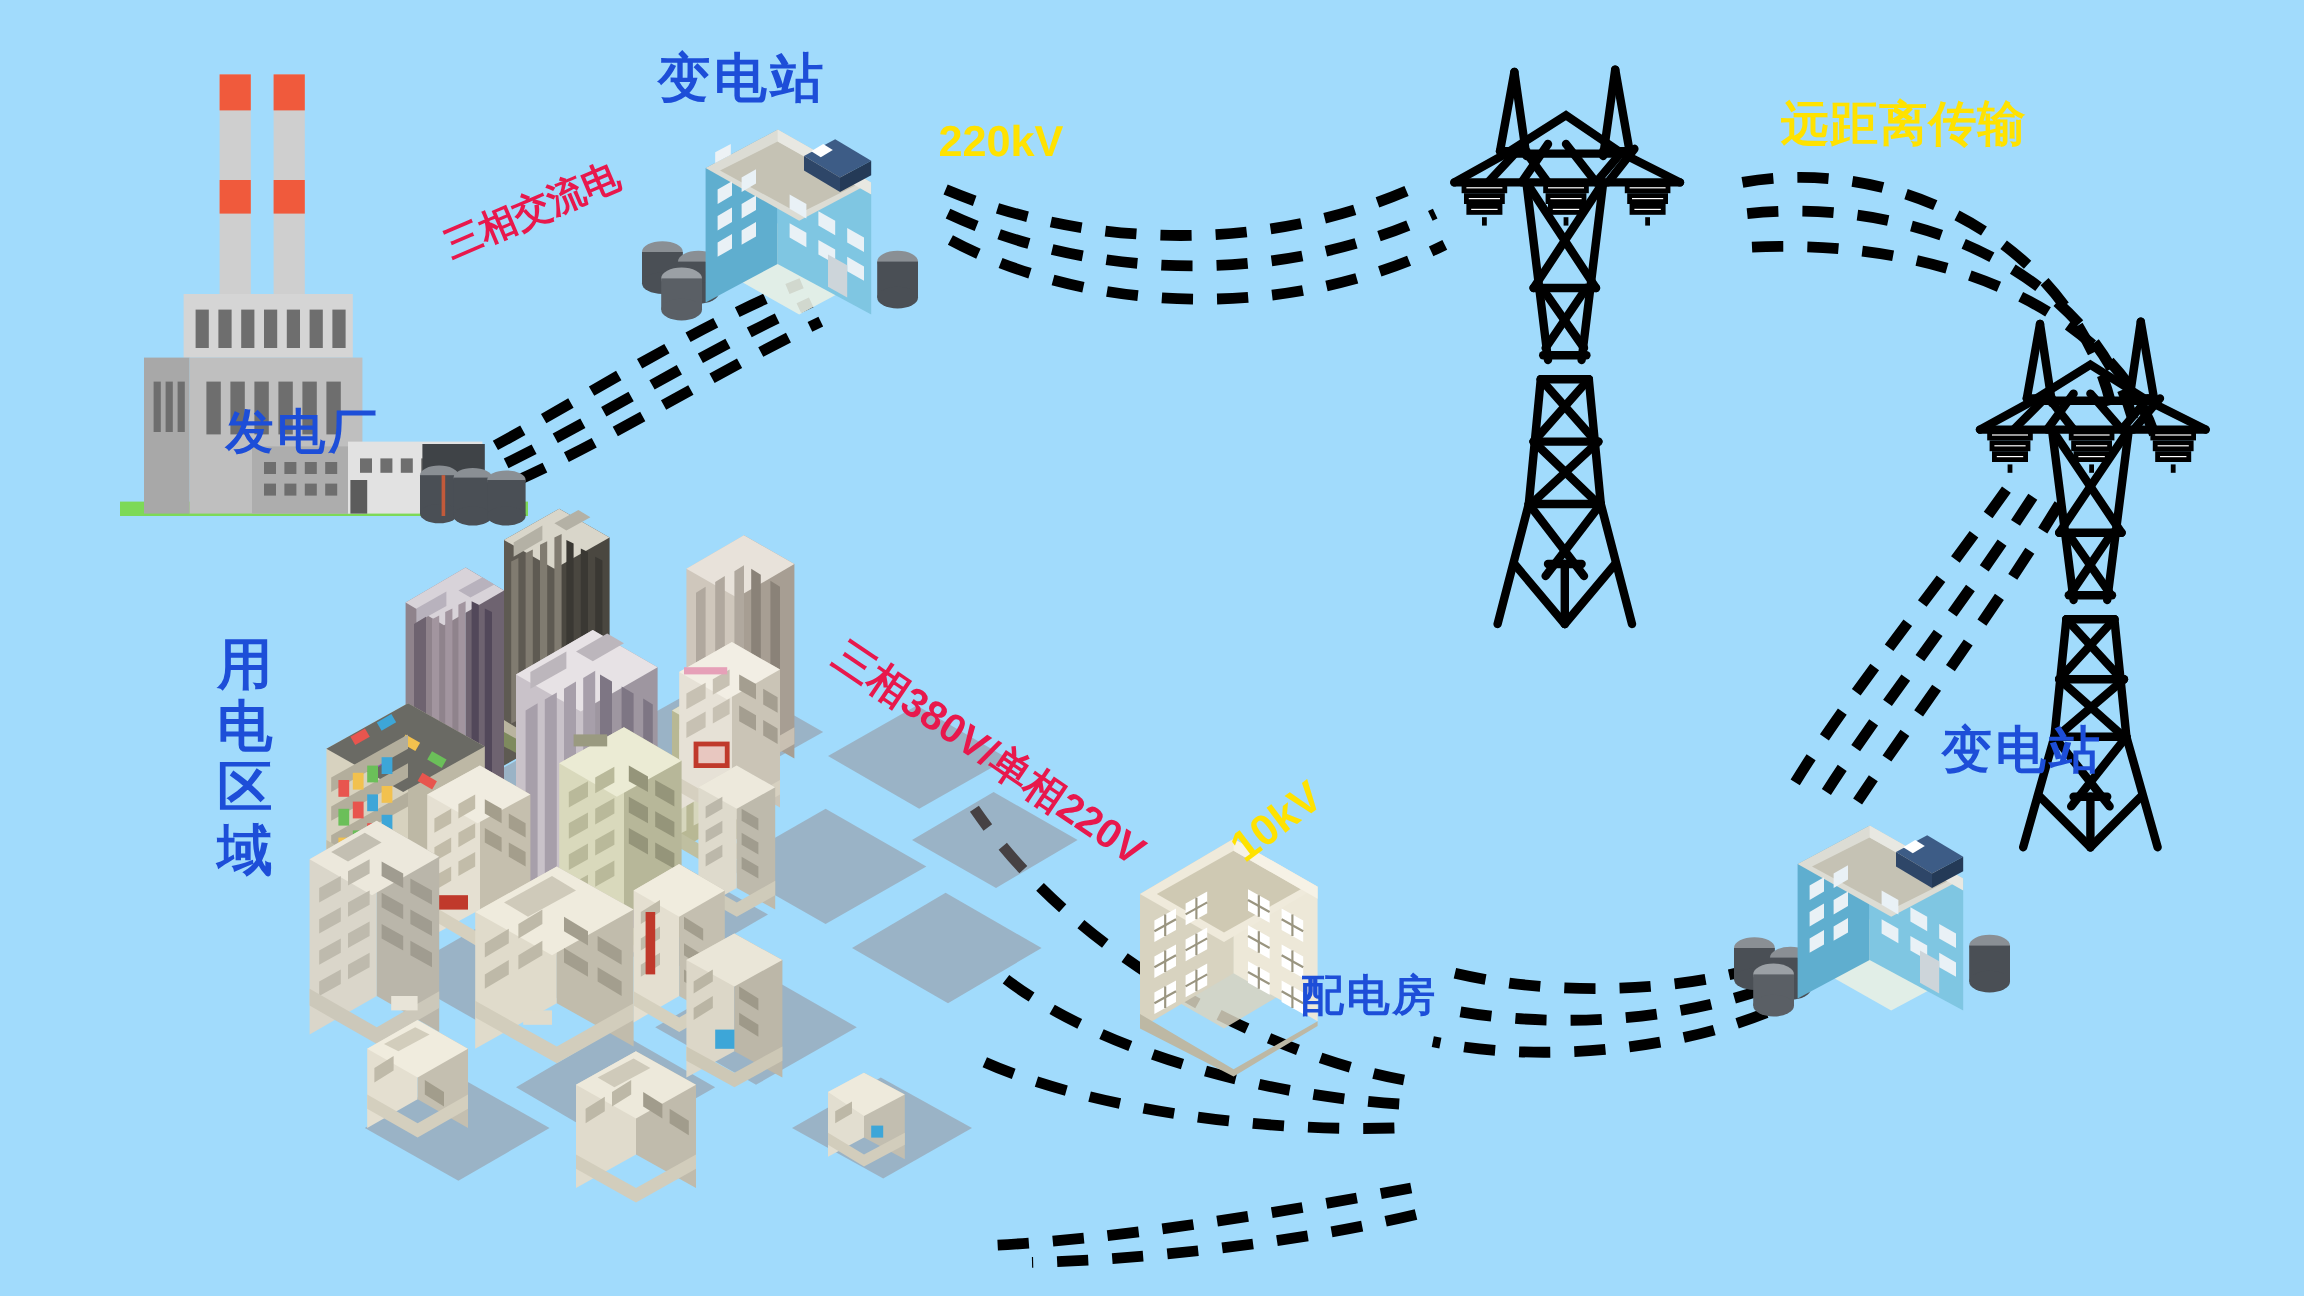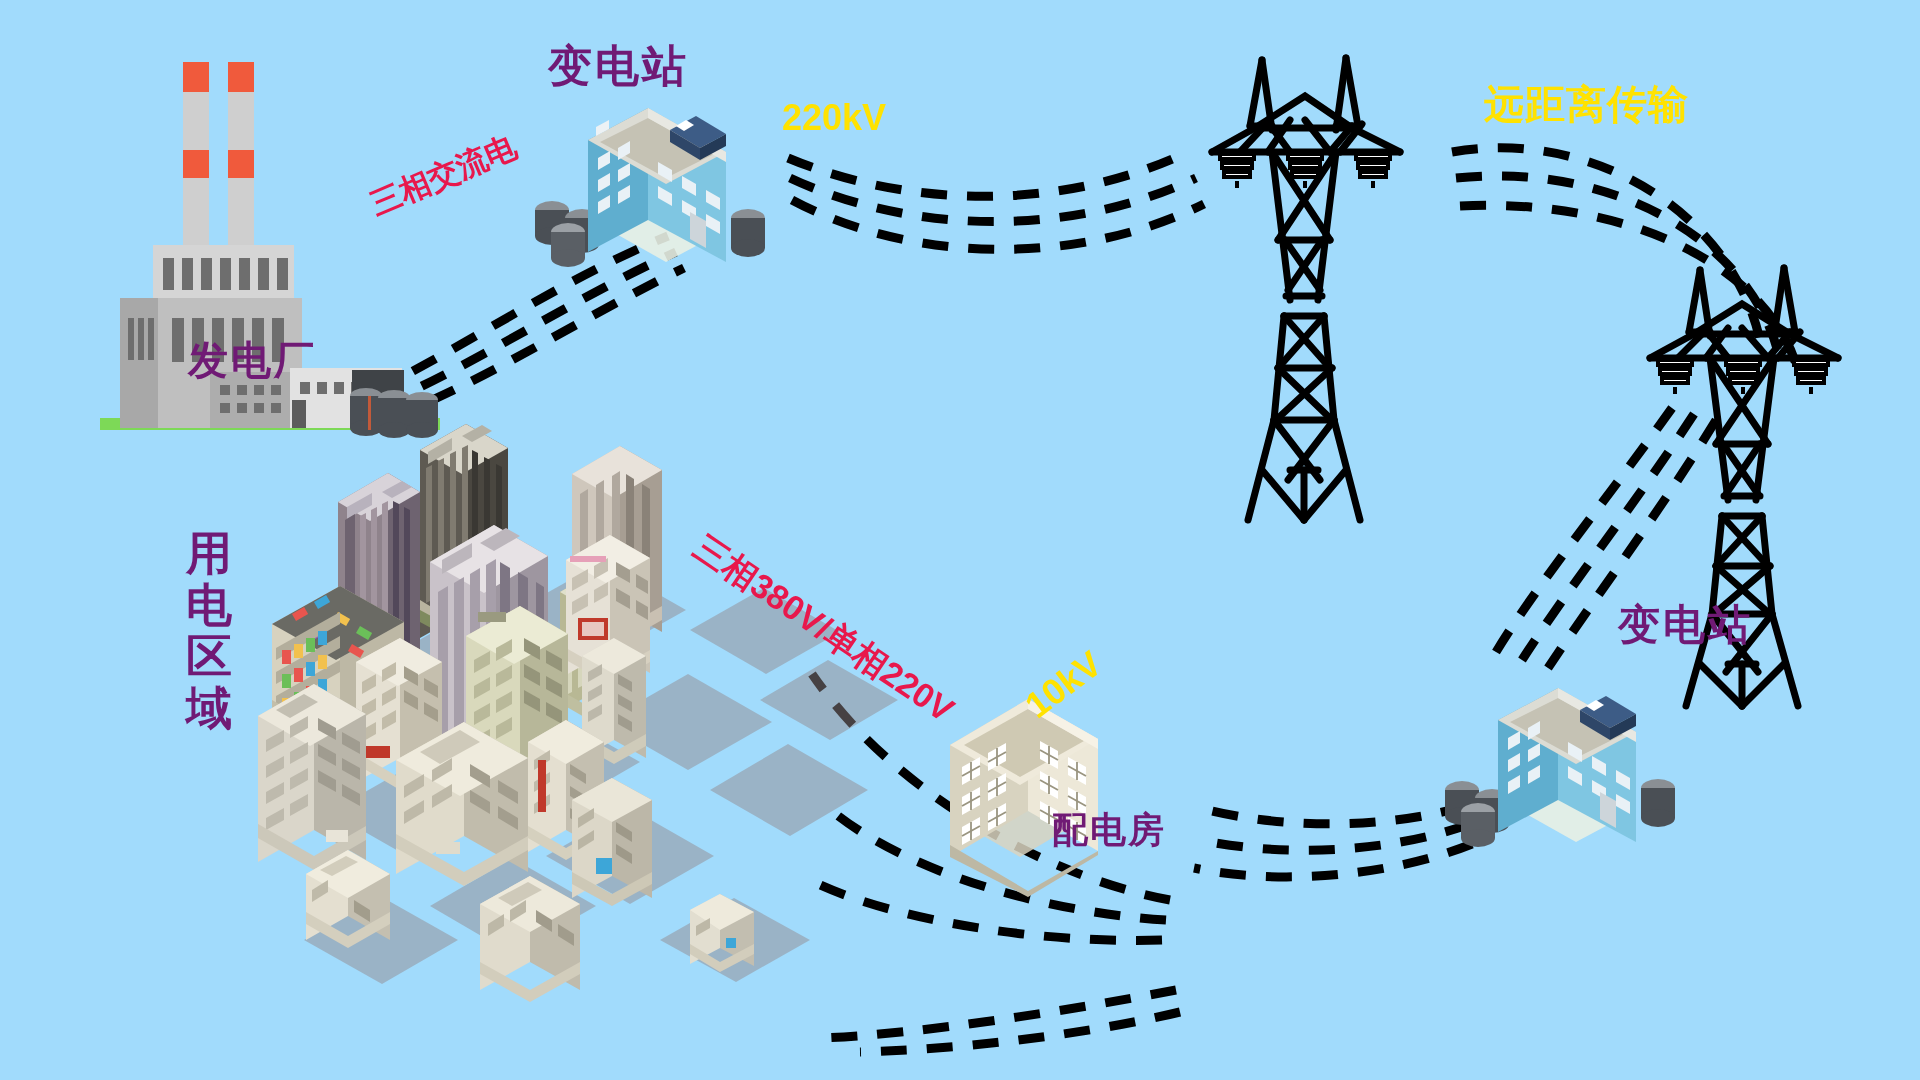--- a/index.html
+++ b/index.html
@@ -6,21 +6,21 @@
   html,body{margin:0;padding:0;}
   body{
     width:1920px;height:1080px;overflow:hidden;
     font-family:"Liberation Sans","DejaVu Sans",sans-serif;
     background:#A1DBFC;
   }
   #stage{position:relative;width:1920px;height:1080px;background:#A1DBFC;}
   .layer{position:absolute;left:0;top:0;width:1920px;height:1080px;}
   svg.layer{overflow:visible;}
   .lbl{position:absolute;white-space:nowrap;font-weight:bold;line-height:1;}
-  .lbl-white{color:#701a75;}
+  .lbl-white{color:#1d4ed8;}
   .lbl-yellow{color:#FFE200;}
   .lbl-crimson{color:#E8184C;}
   .rot{transform-origin:left center;}
 </style>
 </head>
 <body>
 
 <div id="stage">
 
   <svg class="layer" viewBox="0 0 1920 1080">
@@ -824,23 +824,23 @@
       <polygon points="480,962 530,990 580,962 580,974 530,1002 480,974" fill="#D2CDBC"></polygon>
     </g>
   </svg>
 
   <div class="lbl lbl-white" style="left:188px;top:340px;font-size:40px;letter-spacing:3px;">发电厂</div>
 
   <div class="lbl lbl-white" style="left:548px;top:44px;font-size:44px;letter-spacing:3px;">变电站</div>
 
   <div class="lbl lbl-white" style="left:1618px;top:604px;font-size:42px;letter-spacing:3px;">变电站</div>
 
-  <div class="lbl lbl-white" style="left:1052px;top:812px;font-size:36px;letter-spacing:2px;">配电房</div>
-
-  <div class="lbl lbl-white" style="left:176px;top:528px;font-size:46px;width:56px;white-space:normal;line-height:1.12;text-align:right;letter-spacing:0;font-family:Liberation Serif, serif;">用电区域</div>
+  <div class="lbl lbl-white" style="left:1084px;top:812px;font-size:36px;letter-spacing:2px;">配电房</div>
+
+  <div class="lbl lbl-white" style="left:176px;top:528px;font-size:46px;width:56px;white-space:normal;line-height:1.12;text-align:center;letter-spacing:0;font-family:Liberation Serif, serif;">用电区域</div>
 
   <div class="lbl lbl-crimson rot" style="left:372px;top:190px;font-size:31px;transform:rotate(-23deg);">三相交流电</div>
 
   <div class="lbl lbl-yellow" style="left:782px;top:100px;font-size:36px;text-align:center;">220kV</div>
 
   <div class="lbl lbl-yellow" style="left:1484px;top:84px;font-size:40px;letter-spacing:1px;">远距离传输</div>
 
   <div class="lbl lbl-yellow rot" style="left:1030px;top:692px;font-size:36px;transform:rotate(-37deg);">10kV</div>
 
   <div class="lbl lbl-crimson rot" style="left:698px;top:526px;font-size:34px;transform:rotate(34deg);">三相380V/单相220V</div>

